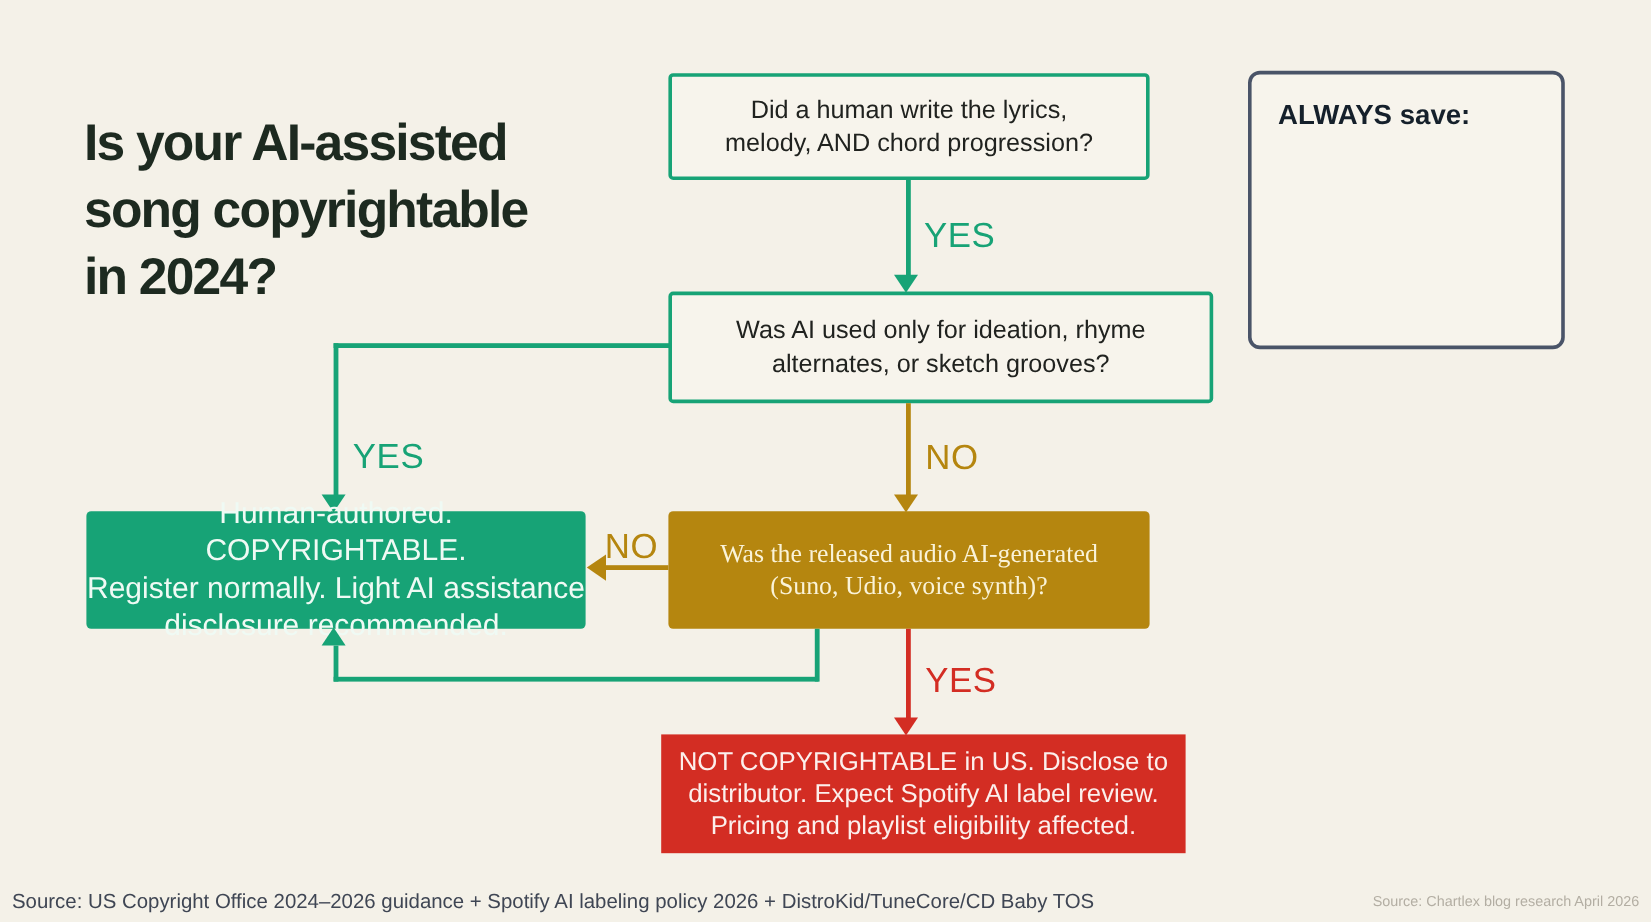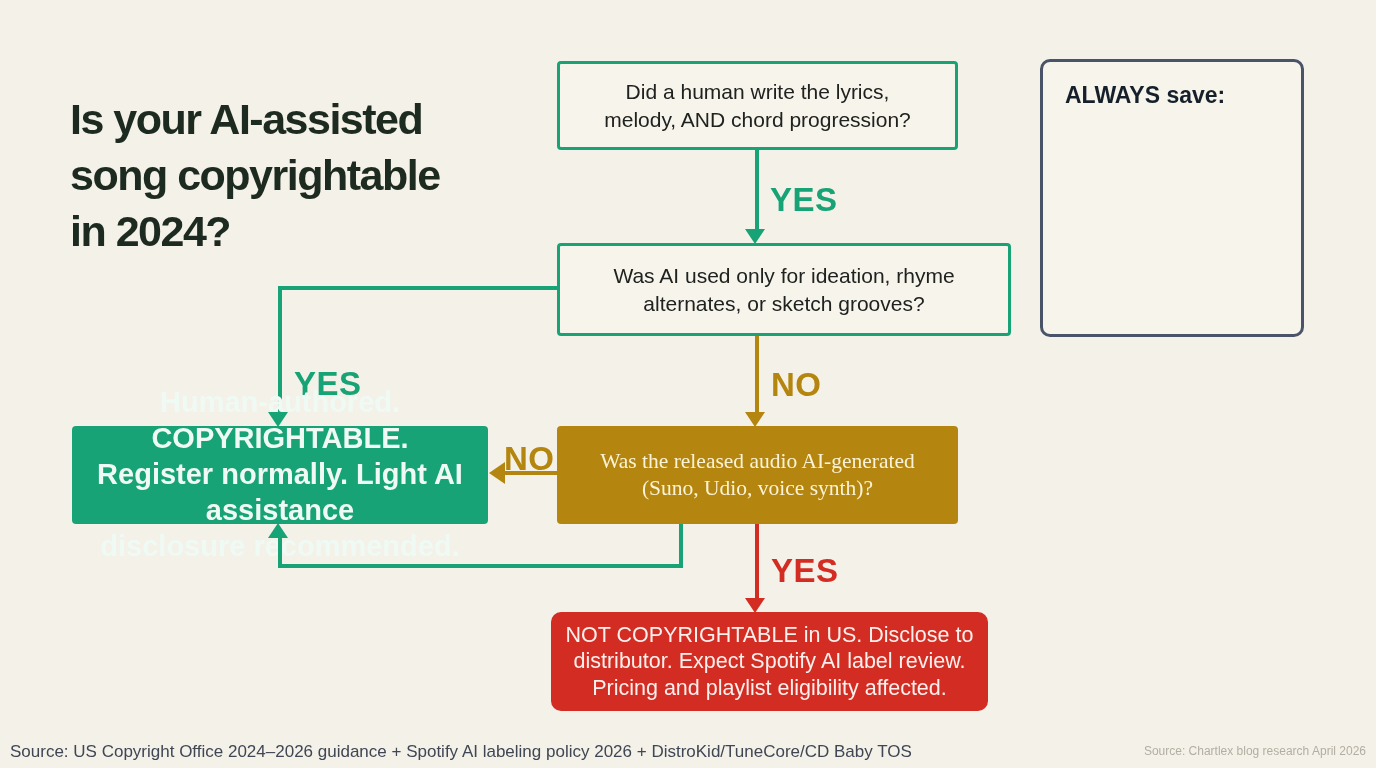--- a/index.html
+++ b/index.html
@@ -9,46 +9,46 @@
     font-family:"Liberation Sans", sans-serif;
   }
   .node{
     position:absolute;display:flex;align-items:center;justify-content:center;
     text-align:center;white-space:pre-line;border-radius:4px;box-sizing:border-box;
   }
   .outline{
     border:3.5px solid var(--green);background:#f7f4ec;color:#20221f;
     font-size:21px;line-height:1.3;
   }
-  .fill-green{background:var(--green);color:#effaf4;font-size:29px;line-height:1.24;font-weight:bold;}
+  .fill-green{background:var(--green);color:#effaf4;font-size:25px;line-height:1.24;}
   .fill-gold{background:var(--gold);color:#faf3d8;font-size:21.5px;line-height:1.24;}
-  .fill-red{background:var(--red);color:#fcefec;font-size:21.5px;line-height:1.24;border-radius:10px;}
+  .fill-red{background:var(--red);color:#fcefec;font-size:21.5px;line-height:1.24;border-radius:0;}
   .line{position:absolute;}
   .line-green{background:var(--green);}
   .line-gold{background:var(--gold);}
   .line-red{background:var(--red);}
   .tri{position:absolute;width:0;height:0;}
   .tri-down{border-left:10px solid transparent;border-right:10px solid transparent;border-top:15px solid;}
   .tri-up{border-left:10px solid transparent;border-right:10px solid transparent;border-bottom:15px solid;}
   .tri-left{border-top:11px solid transparent;border-bottom:11px solid transparent;border-right:16px solid;}
   .tri-down.g,.tri-up.g{border-top-color:var(--green);border-bottom-color:var(--green);}
   .tri-down.o{border-top-color:var(--gold);}
   .tri-left.o{border-right-color:var(--gold);}
   .tri-down.r{border-top-color:var(--red);}
-  .lbl{position:absolute;font-weight:700;font-size:33px;letter-spacing:.5px;}
+  .lbl{position:absolute;font-weight:400;font-size:29px;letter-spacing:.5px;}
   .lbl-green{color:var(--green);}
   .lbl-gold{color:var(--gold);}
   .lbl-red{color:var(--red);}
   .page-title{
     position:absolute;left:70px;top:62px;width:510px;
     font-size:43px;font-weight:700;line-height:56px;letter-spacing:-1.5px;
     color:var(--ink);white-space:pre-line;
   }
   .panel{
-    position:absolute;left:1040px;top:59px;width:264px;height:278px;
+    position:absolute;left:1040px;top:59px;width:264px;height:232px;
     border:3.5px solid var(--slate);border-radius:10px;background:#f7f4ec;
     box-sizing:border-box;padding:20px 16px 0 22px;
   }
   .panel-title{font-size:23px;font-weight:700;color:#15202b;}
   .panel ul{margin:25px 0 0 0;padding-left:26px;}
   .panel li{font-size:21px;color:#1a1f1a;margin-bottom:9px;line-height:1.33;}
   .footer-left{position:absolute;left:10px;top:742px;font-size:17px;color:var(--footnote);}
   .footer-right{position:absolute;right:10px;top:744px;font-size:12px;color:var(--footnote_light);}
 </style>
 </head>

